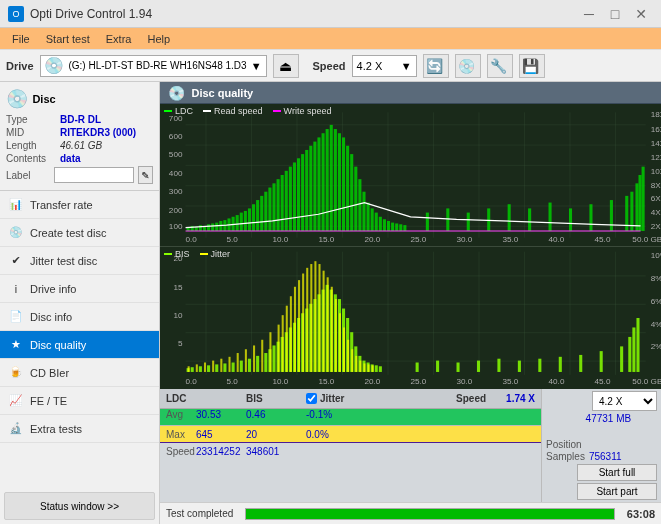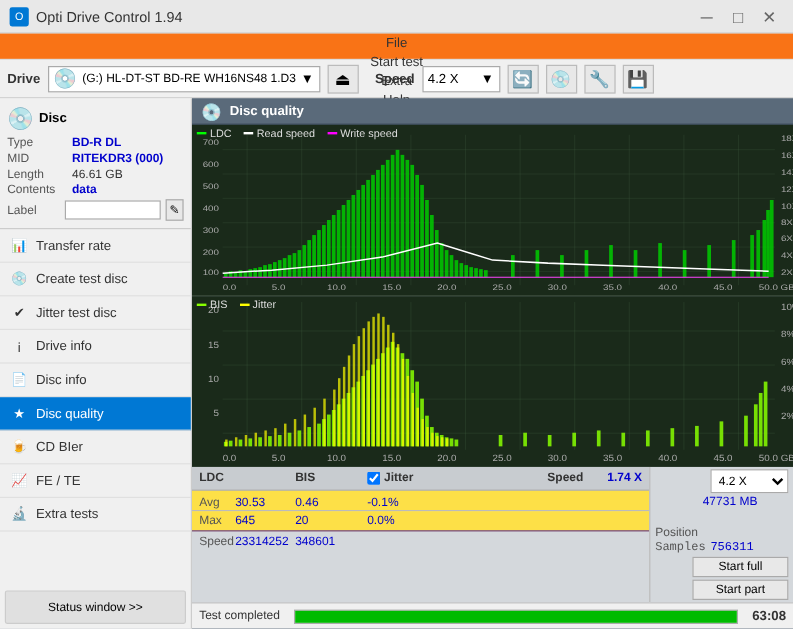--- a/index.html
+++ b/index.html
@@ -7,21 +7,21 @@
     
     
     .titlebar { background: #e8e8e8; height: 28px; display: flex; align-items: center; justify-content: space-between; padding: 0 8px; border-bottom: 1px solid #ccc; }
     .titlebar-left { display: flex; align-items: center; gap: 6px; }
     .titlebar-icon { width: 16px; height: 16px; background: #0078d4; border-radius: 2px; display: flex; align-items: center; justify-content: center; color: white; font-size: 9px; }
     .titlebar-title { font-size: 12px; color: #333; }
     .titlebar-buttons { display: flex; gap: 2px; }
     .titlebar-btn { width: 24px; height: 20px; background: none; border: none; cursor: pointer; font-size: 14px; color: #666; display: flex; align-items: center; justify-content: center; }
     
     
-    .menubar { background: #f97316; height: 22px; display: flex; align-items: center; padding: 0 4px; border-bottom: 1px solid #ddd; flex-direction: column; }
+    .menubar { background: #fdba74; height: 22px; display: flex; align-items: center; padding: 0 4px; border-bottom: 1px solid #ddd; }
     .menubar-item { padding: 2px 8px; cursor: pointer; font-size: 11px; color: #333; }
     
     
     .drivebar { background: #f0f0f0; height: 32px; display: flex; align-items: center; padding: 0 6px; border-bottom: 1px solid #ccc; gap: 6px; }
     .drive-label { font-size: 11px; color: #333; font-weight: bold; }
     .drive-select { height: 22px; background: white; border: 1px solid #aaa; font-size: 11px; padding: 0 4px; display: flex; align-items: center; gap: 4px; min-width: 220px; }
     .speed-label { font-size: 11px; color: #333; font-weight: bold; margin-left: 8px; }
     .toolbar-btn { width: 26px; height: 24px; background: #e8e8e8; border: 1px solid #bbb; cursor: pointer; display: flex; align-items: center; justify-content: center; font-size: 14px; }
     
     
@@ -29,21 +29,21 @@
     
     
     .sidebar { width: 160px; background: #f0f0f0; border-right: 1px solid #ccc; display: flex; flex-direction: column; flex-shrink: 0; }
     
     .disc-info-panel { padding: 6px; border-bottom: 1px solid #ccc; }
     .disc-header { display: flex; align-items: center; gap: 4px; margin-bottom: 4px; }
     .disc-label { font-weight: bold; font-size: 11px; }
     .disc-row { display: flex; align-items: center; margin-bottom: 2px; }
     .disc-key { color: #555; font-size: 10px; width: 54px; }
     .disc-val { color: #0000cc; font-size: 10px; font-weight: bold; }
-    .disc-val-black { color: #333; font-size: 10px; }
+    .disc-val-black { color: #333; font-size: 10px; font-style: italic; }
     .label-row { display: flex; align-items: center; gap: 4px; margin-top: 2px; }
     .label-input { height: 16px; width: 80px; border: 1px solid #aaa; background: white; font-size: 10px; padding: 0 2px; }
     .label-btn { width: 18px; height: 18px; background: #e8e8e8; border: 1px solid #aaa; cursor: pointer; display: flex; align-items: center; justify-content: center; font-size: 10px; }
     
     .nav-items { flex: 1; }
     .nav-item { height: 28px; display: flex; align-items: center; padding: 0 8px; gap: 6px; cursor: pointer; font-size: 11px; color: #333; border-bottom: 1px solid #e0e0e0; }
     .nav-item.active { background: #0078d4; color: white; }
     .nav-icon { width: 16px; height: 16px; display: flex; align-items: center; justify-content: center; flex-shrink: 0; }
     
     .status-btn { height: 28px; background: #e0e0e0; border: 1px solid #ccc; border-radius: 2px; cursor: pointer; font-size: 10px; margin: 4px; display: flex; align-items: center; justify-content: center; }
@@ -491,21 +491,21 @@
           <span style="width:80px; font-size:10px; font-weight:bold; color:#333;">LDC</span>
           <span style="width:60px; font-size:10px; font-weight:bold; color:#333;">BIS</span>
           <span style="display:flex; align-items:center; gap:3px; flex:1;">
             <input type="checkbox" checked="" style="width: 11px; height: 11px;">
             <span style="font-size:10px; font-weight:bold; color:#333;">Jitter</span>
           </span>
           <span style="width:50px; font-size:10px; font-weight:bold; color:#333;">Speed</span>
           <span style="font-size:10px; color:#0000cc; font-weight:bold;">1.74 X</span>
         </div>
 
-        <div style="display:flex; align-items:flex-end; height:17px; padding:0 6px; background:#fde047; border-bottom:1px solid #bbb;">
+        <div style="display:flex; align-items:flex-start; height:17px; padding:0 6px; background:#22c55e; border-bottom:1px solid #bbb;">
           <span style="width:30px; font-size:10px; color:#555;">Avg</span>
           <span style="width:50px; font-size:10px; color:#0000cc;">30.53</span>
           <span style="width:60px; font-size:10px; color:#0000cc;">0.46</span>
           <span style="font-size:10px; color:#0000cc;">-0.1%</span>
         </div>
 
         <div style="display:flex; align-items:center; height:17px; padding:0 6px; background:#fde047; border-bottom:1px solid #4c1d95;">
           <span style="width:30px; font-size:10px; color:#555;">Max</span>
           <span style="width:50px; font-size:10px; color:#0000cc;">645</span>
           <span style="width:60px; font-size:10px; color:#0000cc;">20</span>
@@ -523,21 +523,21 @@
 
         <select class="speed-dropdown">
           <option>4.2 X</option>
         </select>
 
         <div style="display:flex; flex-direction:column; gap:1px; font-size:10px; width:100%;">
           <div style="display:flex; gap:4px;">
             <span style="color:#555;margin-top:26px;">Position</span>
             <span style="color:#0000cc;">47731 MB</span>
           </div>
-          <div style="display:flex; gap:4px;font-family:Liberation Mono, monospace;">
+          <div style="display:flex; gap:4px;">
             <span style="color:#555;">Samples</span>
             <span style="color:#0000cc;">756311</span>
           </div>
         </div>
 
         <button class="start-full-btn">Start full</button>
         <button class="start-part-btn">Start part</button>
       </div>
     </div>
 

